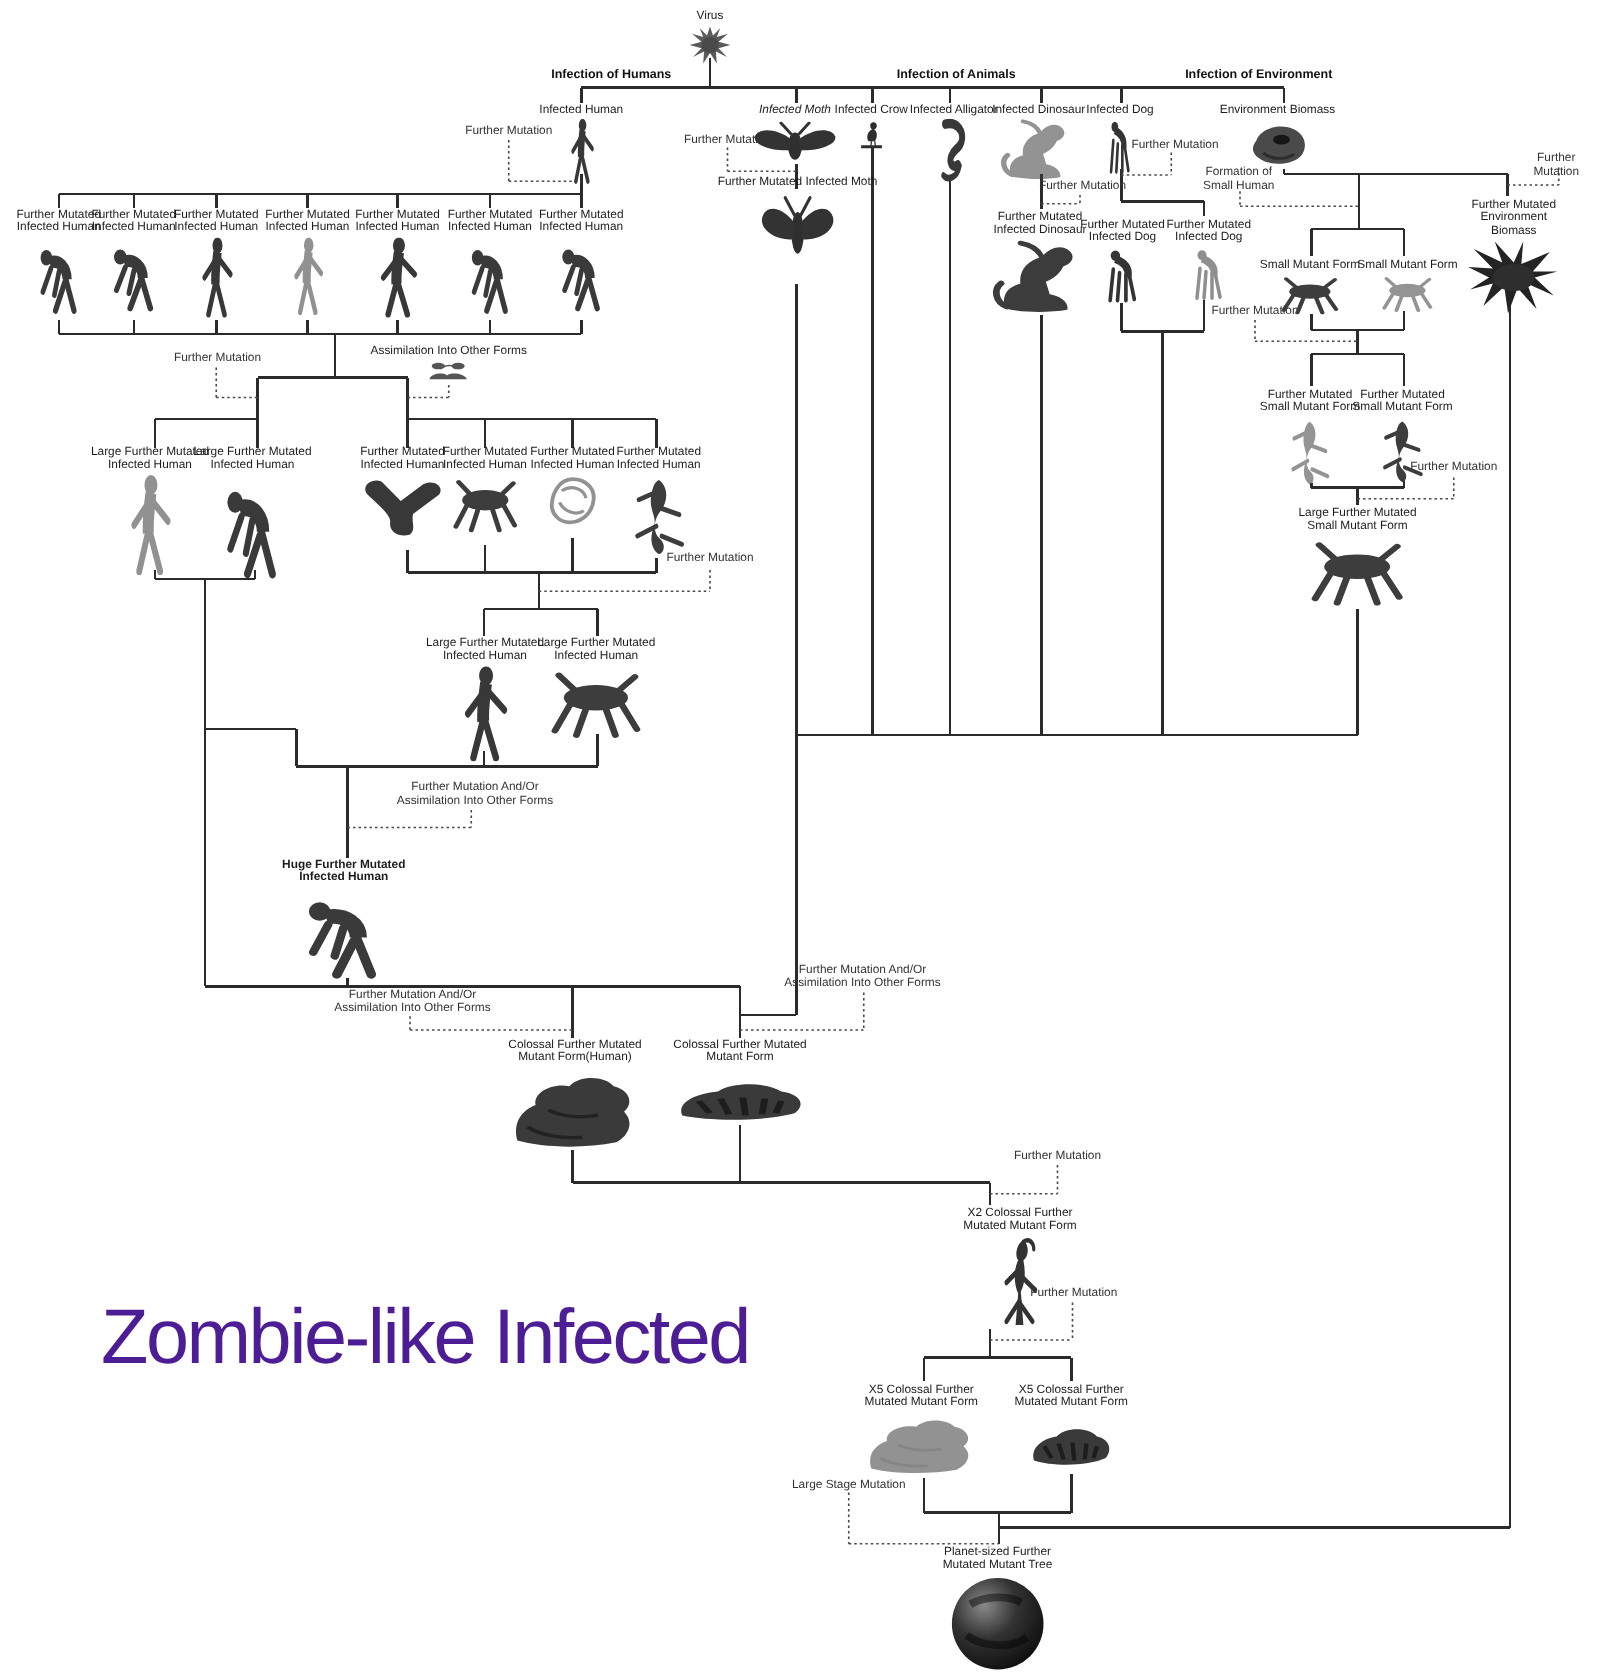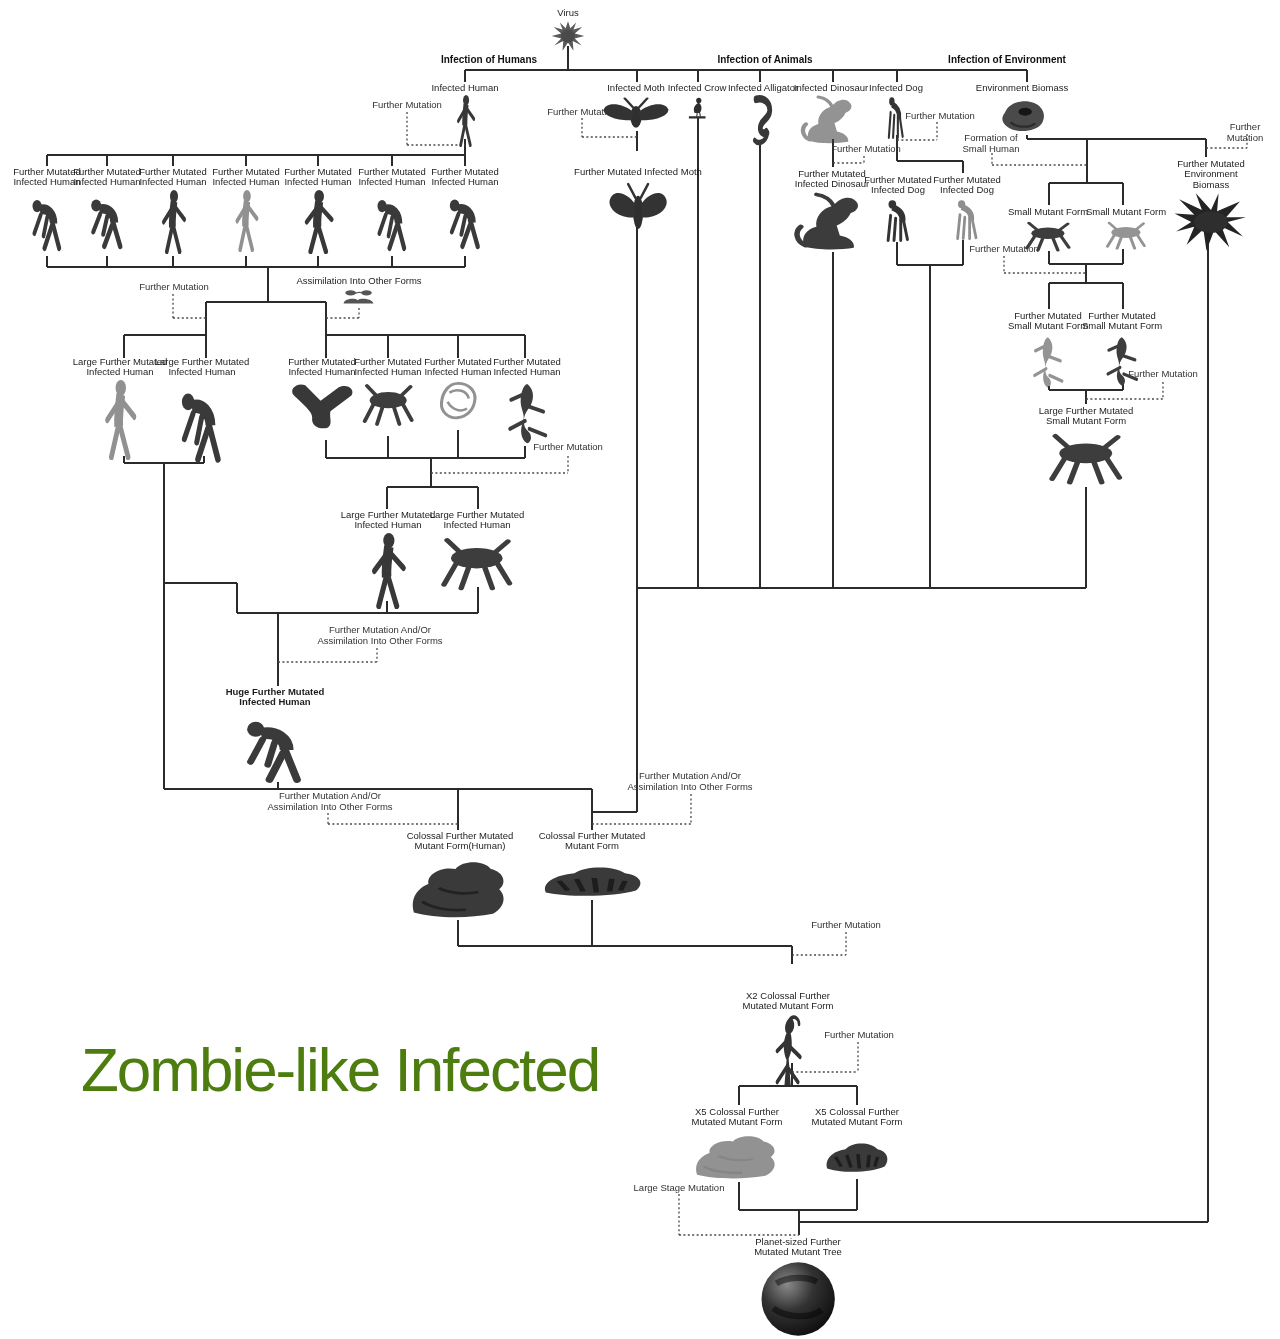--- a/index.html
+++ b/index.html
@@ -7,21 +7,21 @@
           font-family:"Liberation Sans",sans-serif;overflow:hidden;}
   #wires{position:absolute;left:0;top:0;width:1280px;height:1339px;}
   .section{position:absolute;transform:translateX(-50%);font-size:10px;font-weight:bold;
            color:#111;white-space:nowrap;}
   .anno{position:absolute;transform:translateX(-50%);font-size:9.5px;color:#333;
         text-align:center;white-space:pre-line;line-height:1.12;}
   .node{position:absolute;transform:translateX(-50%);display:flex;flex-direction:column;
         align-items:center;text-align:center;}
   .node .lbl{font-size:9.5px;line-height:1.1;color:#1c1c1c;white-space:pre-line;margin-bottom:2px;}
   .title{position:absolute;left:340px;top:1028px;transform:translateX(-50%);
-         font-size:62px;letter-spacing:-2px;line-height:84px;color:#4d7c0f;
+         font-size:62px;letter-spacing:-2px;line-height:84px;color:#4c1d95;
          text-align:center;white-space:nowrap;}
 </style>
 </head>
 <body>
 
 <div class="canvas">
   <svg id="wires" width="1280" height="1339" viewBox="0 0 1280 1339">
     <defs>
       <radialGradient id="gradPlanet" cx="35%" cy="30%" r="80%">
         <stop offset="0%" stop-color="#8a8a8a"></stop>
@@ -209,21 +209,21 @@
       <div class="lbl">Infected Human</div>
       <div><svg viewBox="0 0 100 100" preserveAspectRatio="none" width="30" height="52">
           <circle cx="52" cy="10" r="10" fill="#383838"></circle>
           <path d="M52 18C49 34 47 48 48 58" stroke="#383838" stroke-width="17" fill="none"></path>
           <path d="M50 26 26 50" stroke="#383838" stroke-width="8" stroke-linecap="round" fill="none"></path>
           <path d="M54 26 78 46" stroke="#383838" stroke-width="8" stroke-linecap="round" fill="none"></path>
           <path d="M48 56 34 96" stroke="#383838" stroke-width="9" stroke-linecap="round" fill="none"></path>
           <path d="M50 56 66 96" stroke="#383838" stroke-width="9" stroke-linecap="round" fill="none"></path>
         </svg></div>
     </div>
-    <div class="node" style="left: 636px; top: 83px;">
+    <div class="node" style="left: 636px; top: 83px; font-style: italic;">
       <div class="lbl">Infected Moth</div>
       <div><svg viewBox="0 0 100 100" preserveAspectRatio="none" width="70" height="42">
           <ellipse cx="50" cy="52" rx="8" ry="26" fill="#2f2f2f"></ellipse>
           <path d="M46 40C30 18 8 16 4 34 2 50 24 62 44 60Z" fill="#333333"></path>
           <path d="M54 40C70 18 92 16 96 34 98 50 76 62 56 60Z" fill="#333333"></path>
           <path d="M46 30 34 8M54 30 66 8" stroke="#333333" stroke-width="4" stroke-linecap="round" fill="none"></path>
         </svg></div>
     </div>
     <div class="node" style="left: 697px; top: 83px;">
       <div class="lbl">Infected Crow</div>
@@ -342,21 +342,21 @@
 Infected Human</div>
       <div><svg viewBox="0 0 100 100" preserveAspectRatio="none" width="48" height="60">
           <circle cx="28" cy="26" r="10" fill="#3a3a3a"></circle>
           <path d="M34 32C52 28 64 40 64 54" stroke="#3a3a3a" stroke-width="16" fill="none"></path>
           <path d="M36 40 22 70" stroke="#3a3a3a" stroke-width="8" stroke-linecap="round" fill="none"></path>
           <path d="M50 44 42 74" stroke="#3a3a3a" stroke-width="8" stroke-linecap="round" fill="none"></path>
           <path d="M62 54 76 94" stroke="#3a3a3a" stroke-width="9" stroke-linecap="round" fill="none"></path>
           <path d="M60 58 44 94" stroke="#3a3a3a" stroke-width="9" stroke-linecap="round" fill="none"></path>
         </svg></div>
     </div>
-    <div class="node" style="left: 638px; top: 167px;">
+    <div class="node" style="left: 638px; top: 141px;">
       <div class="lbl">Further Mutated Infected Moth</div>
       <div><svg viewBox="0 0 100 100" preserveAspectRatio="none" width="62" height="64">
           <ellipse cx="50" cy="52" rx="8" ry="26" fill="#2f2f2f"></ellipse>
           <path d="M46 40C30 18 8 16 4 34 2 50 24 62 44 60Z" fill="#333333"></path>
           <path d="M54 40C70 18 92 16 96 34 98 50 76 62 56 60Z" fill="#333333"></path>
           <path d="M46 30 34 8M54 30 66 8" stroke="#333333" stroke-width="4" stroke-linecap="round" fill="none"></path>
         </svg></div>
     </div>
     <div class="node" style="left: 832px; top: 169px;">
       <div class="lbl">Further Mutated
@@ -536,21 +536,21 @@
         </svg></div>
     </div>
     <div class="node" style="left: 592px; top: 831px;">
       <div class="lbl">Colossal Further Mutated
 Mutant Form</div>
       <div><svg viewBox="0 0 100 100" preserveAspectRatio="none" width="110" height="48">
           <path d="M8 80C4 60 16 44 34 40 44 24 70 24 80 40 94 44 98 62 90 76 70 90 28 90 8 80Z" fill="#3a3a3a"></path>
           <path d="M20 56 28 76M36 52 42 78M52 50 54 80M68 52 66 78M80 56 76 76" stroke="#1d1d1d" stroke-width="5" fill="none"></path>
         </svg></div>
     </div>
-    <div class="node" style="left: 788px; top: 966px; margin-top: 25px;">
+    <div class="node" style="left: 816px; top: 966px;">
       <div class="lbl">X2 Colossal Further
 Mutated Mutant Form</div>
       <div><svg viewBox="0 0 100 100" preserveAspectRatio="none" width="52" height="74">
           <path d="M56 4C66 10 64 22 56 26 60 40 58 52 52 60L56 96 44 96 48 62C40 50 42 34 48 26 42 20 46 8 56 4Z" fill="#333333"></path>
           <path d="M56 6C64 2 72 6 72 14" stroke="#333333" stroke-width="5" fill="none" stroke-linecap="round"></path>
           <path d="M52 34 30 50M54 44 74 58M50 70 30 92M52 74 70 92" stroke="#333333" stroke-width="6" stroke-linecap="round" fill="none"></path>
         </svg></div>
     </div>
     <div class="node" style="left: 737px; top: 1107px;">
       <div class="lbl">X5 Colossal Further

